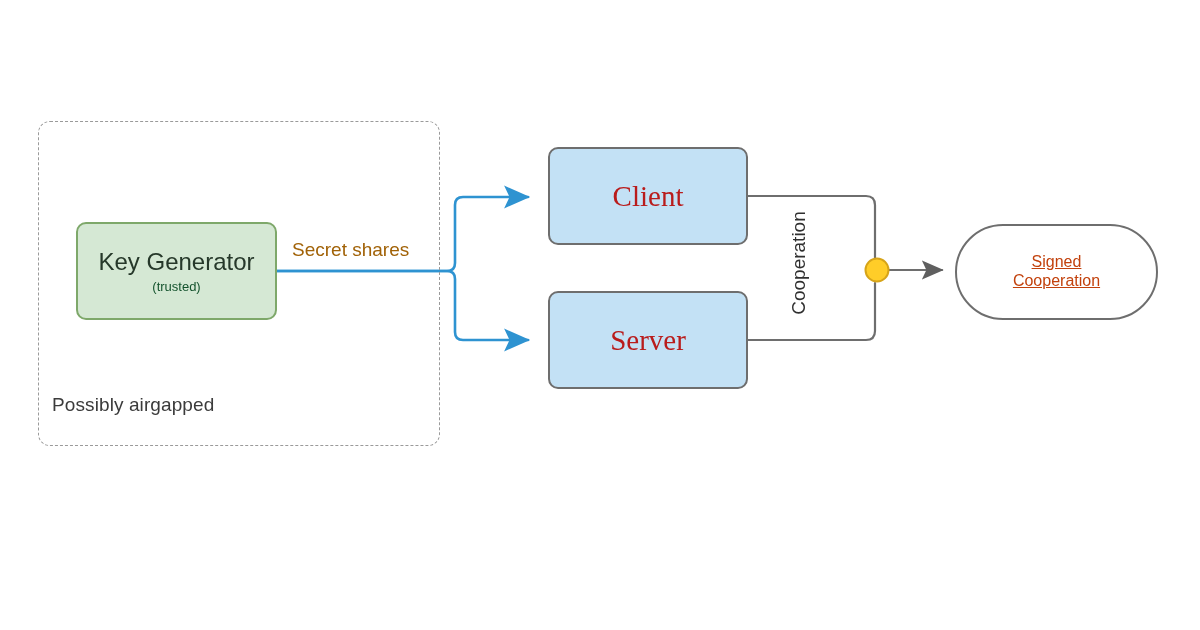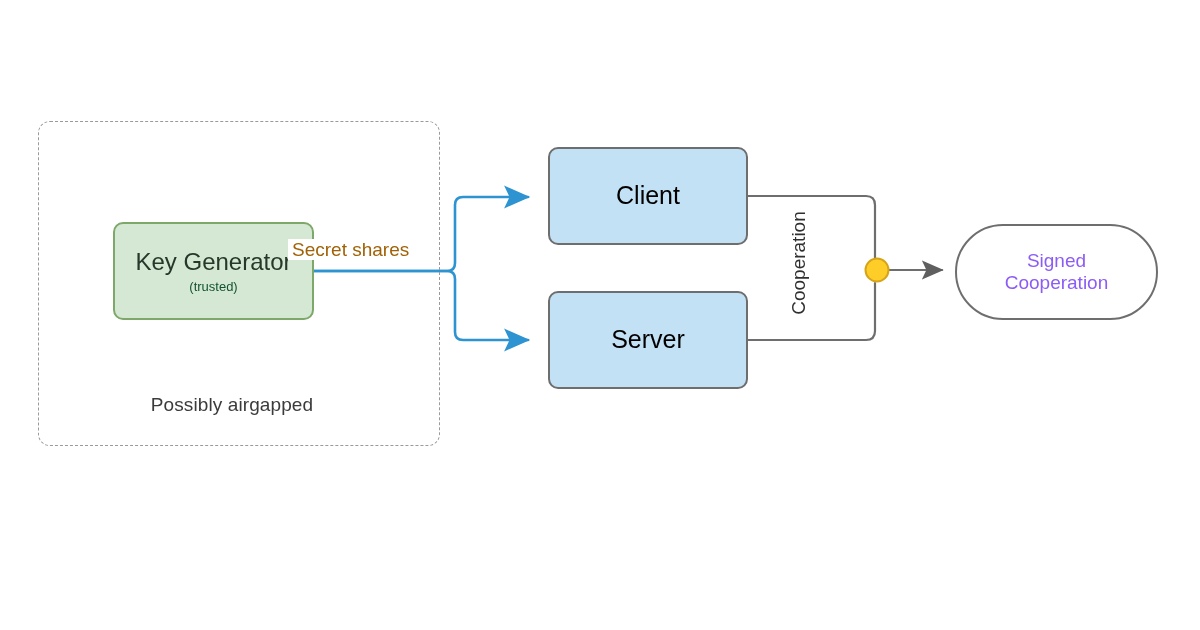--- a/index.html
+++ b/index.html
@@ -48,78 +48,79 @@
     top: 121px;
     width: 402px;
     height: 325px;
     box-sizing: border-box;
     border: 1.6px dashed #9a9a9a;
     border-radius: 12px;
     background: transparent;
   }
   .group-caption {
     position: absolute;
-    left: 38px;
+    left: 52px;
     top: 394px;
     width: 388px;
-    text-align: center;
+    text-align: left;
     font-size: 19px;
     color: #3b3b3b;
     letter-spacing: 0.1px;
   }
 
   
   .node-keygen {
     left: 76px;
     top: 222px;
     width: 201px;
     height: 98px;
     background: #d5e8d4;
     border: 2px solid #7ea86a;
     border-radius: 10px;
-    margin-left: 37px;
   }
   .node-keygen .title {
     font-size: 24px;
     color: #26382a;
   }
   .node-keygen .subtitle {
     font-size: 13px;
     color: #14532d;
     margin-top: 3px;
   }
 
   
   .node-party {
     width: 200px;
     height: 98px;
     background: #c3e1f5;
     border: 2.2px solid #6e6e6e;
     border-radius: 10px;
   }
   .node-party .title {
-    font-size: 25px;
-    color: #000000;
+    font-size: 29px;
+    color: #b91c1c;
+    font-family: Liberation Serif, serif;
   }
   .node-client { left: 548px; top: 147px; }
   .node-server { left: 548px; top: 291px; }
 
   
   .node-output {
     left: 955px;
     top: 224px;
     width: 203px;
     height: 96px;
     background: #ffffff;
     border: 2px solid #6e6e6e;
     border-radius: 48px;
   }
   .node-output .title {
-    font-size: 19px;
-    color: #8b5cf6;
+    font-size: 16px;
+    color: #c2410c;
+    text-decoration: underline;
   }
 
   
   .edge-label {
     position: absolute;
     white-space: nowrap;
     background: #ffffff;
     line-height: 1;
   }
   .label-secret-shares {

